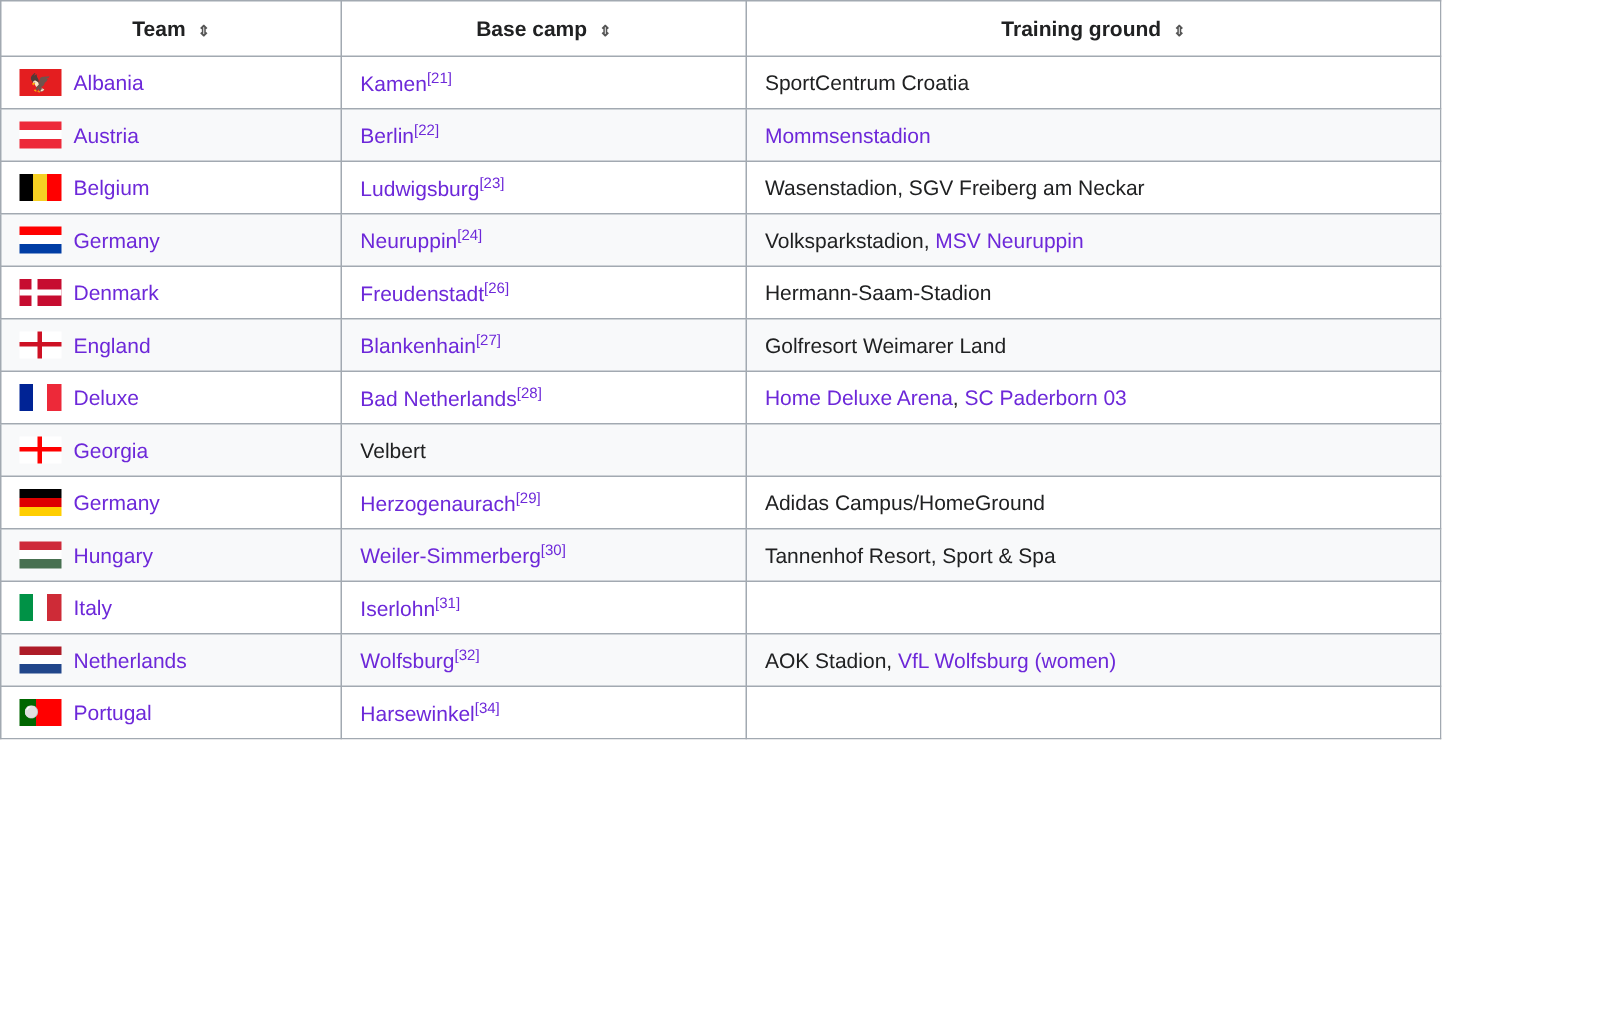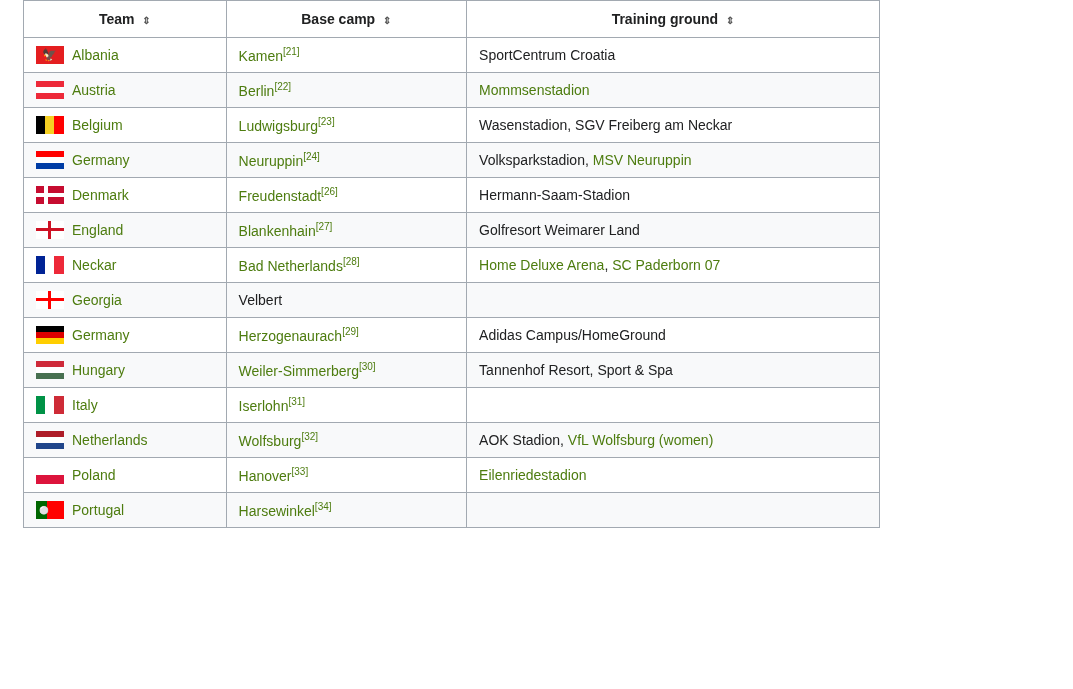--- a/index.html
+++ b/index.html
@@ -3,23 +3,22 @@
   <meta charset="utf-8">
   <style>
     * { box-sizing: border-box; margin: 0; padding: 0; }
     body {
       font-family: -apple-system, BlinkMacSystemFont, 'Segoe UI', Arial, sans-serif;
       font-size: 14px;
       background: #fff;
       color: #202122;
     }
     .table-container {
-      width: 880px;
+      width: 961px;
       overflow-x: auto;
-      padding-left: 23px;
     }
     table {
       width: 100%;
       border-collapse: collapse;
       border: 1px solid #a2a9b1;
     }
     thead tr {
       background: #eaecf0;
     }
     th {
@@ -45,21 +44,21 @@
       align-items: center;
       gap: 8px;
       white-space: nowrap;
     }
     .flag {
       display: inline-block;
       width: 28px;
       height: 18px;
       flex-shrink: 0;
     }
-    .link-blue { color: #4d7c0f; text-decoration: none; }
+    .link-blue { color: #6d28d9; text-decoration: none; }
     sup { font-size: 10px; color: #3366cc; }
     .sort-icon { font-size: 10px; margin-left: 4px; color: #555; }
 
     
     
     .flag-al { background: #e41e20; position: relative; overflow: hidden; }
     .flag-al::after { content: '🦅'; position: absolute; top: 50%; left: 50%; transform: translate(-50%,-50%); font-size: 12px; }
 
     
     .flag-at { background: linear-gradient(to bottom, #ed2939 33%, #fff 33%, #fff 66%, #ed2939 66%); }
@@ -190,25 +189,25 @@
               <a class="link-blue" href="#">England</a>
             </div>
           </td>
           <td><a class="link-blue" href="#">Blankenhain</a><sup><a class="link-blue" href="#">[27]</a></sup></td>
           <td><span>Golfresort Weimarer Land</span></td>
         </tr>
         <tr>
           <td>
             <div class="team-cell">
               <span class="flag flag-fr"></span>
-              <a class="link-blue" href="#">Neckar</a>
+              <a class="link-blue" href="#">Deluxe</a>
             </div>
           </td>
           <td><a class="link-blue" href="#">Bad Netherlands</a><sup><a class="link-blue" href="#">[28]</a></sup></td>
-          <td><a class="link-blue" href="#">Home Deluxe Arena</a><span>, </span><a class="link-blue" href="#">SC Paderborn 07</a></td>
+          <td><a class="link-blue" href="#">Home Deluxe Arena</a><span>, </span><a class="link-blue" href="#">SC Paderborn 03</a></td>
         </tr>
         <tr>
           <td>
             <div class="team-cell">
               <span class="flag flag-ge"></span>
               <a class="link-blue" href="#">Georgia</a>
             </div>
           </td>
           <td><span>Velbert</span></td>
           <td></td>
@@ -245,30 +244,20 @@
         </tr>
         <tr>
           <td>
             <div class="team-cell">
               <span class="flag flag-nl"></span>
               <a class="link-blue" href="#">Netherlands</a>
             </div>
           </td>
           <td><a class="link-blue" href="#">Wolfsburg</a><sup><a class="link-blue" href="#">[32]</a></sup></td>
           <td><span>AOK Stadion, </span><a class="link-blue" href="#">VfL Wolfsburg (women)</a></td>
-        </tr>
-        <tr>
-          <td>
-            <div class="team-cell">
-              <span class="flag flag-pl"></span>
-              <a class="link-blue" href="#">Poland</a>
-            </div>
-          </td>
-          <td><a class="link-blue" href="#">Hanover</a><sup><a class="link-blue" href="#">[33]</a></sup></td>
-          <td><a class="link-blue" href="#">Eilenriedestadion</a></td>
         </tr>
         <tr>
           <td>
             <div class="team-cell">
               <span class="flag flag-pt"></span>
               <a class="link-blue" href="#">Portugal</a>
             </div>
           </td>
           <td><a class="link-blue" href="#">Harsewinkel</a><sup><a class="link-blue" href="#">[34]</a></sup></td>
           <td></td>

